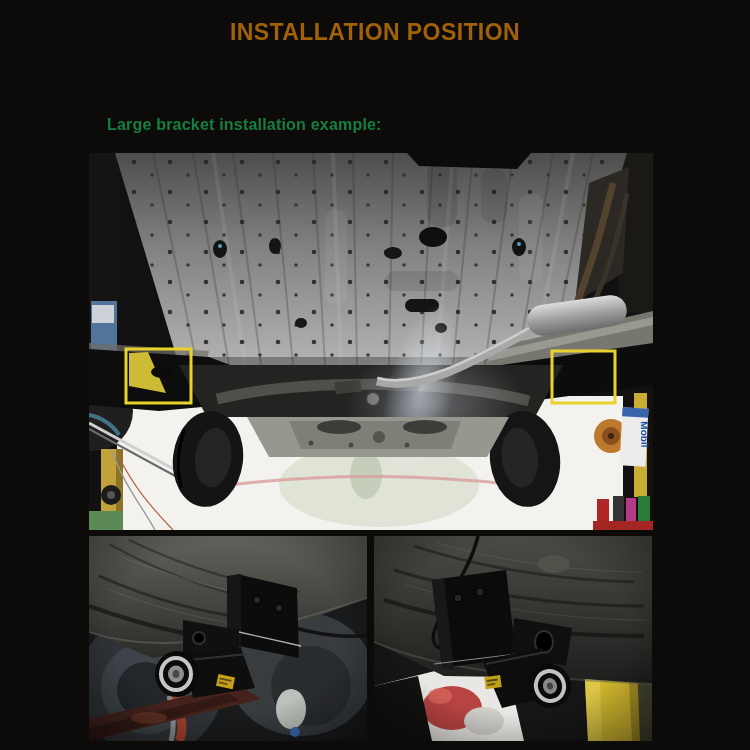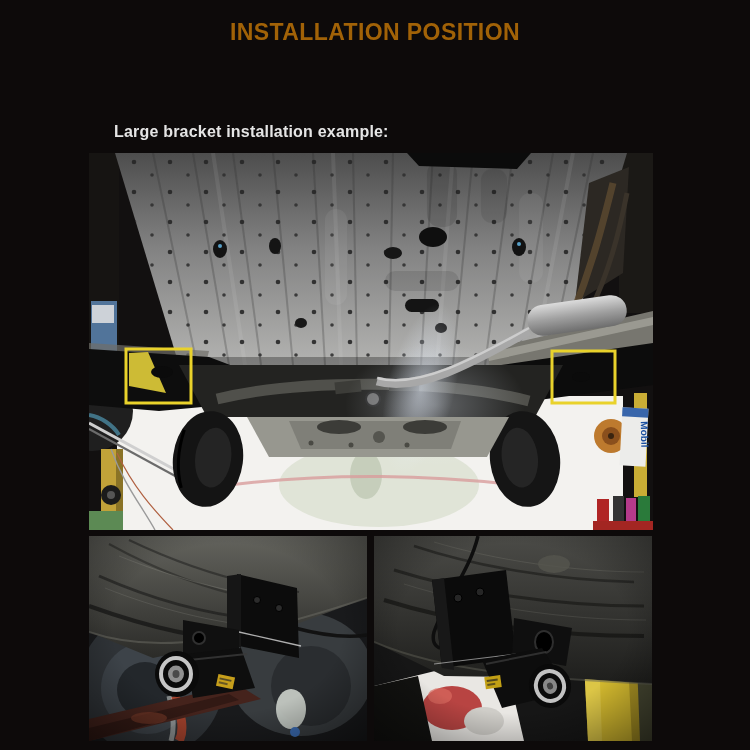--- a/index.html
+++ b/index.html
@@ -11,22 +11,22 @@
   .title{
     position:absolute;top:19px;left:0;width:750px;margin:0;
     text-align:center;color:#a16207;font-size:23px;font-weight:600;
     letter-spacing:0.4px;
   }
   .desc{
     position:absolute;top:53px;left:106px;width:540px;
     color:#ededed;font-size:14px;line-height:20.8px;font-weight:400;
   }
   .subhead{
-    position:absolute;top:115px;left:106px;margin:8px;
-    color:#e5e5e5;font-size:16px;font-weight:700;letter-spacing:0.2px;
+    position:absolute;top:115px;left:106px;margin:1px;
+    color:#15803d;font-size:16px;font-weight:700;letter-spacing:0.2px;
   }
   .photo{position:absolute;overflow:hidden;background:#141210;}
   .photo svg{display:block;width:100%;height:100%;}
   .photo-main{left:89px;top:153px;width:564px;height:377px;}
   .photo-bl{left:89px;top:536px;width:278px;height:205px;}
   .photo-br{left:374px;top:536px;width:278px;height:205px;}
 </style>
 </head>
 <body>
 

